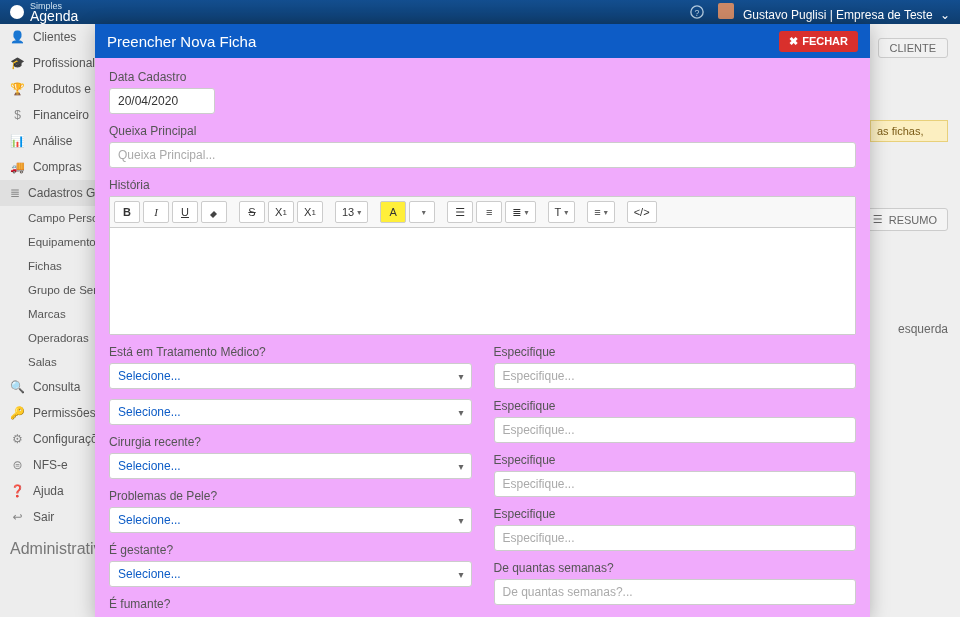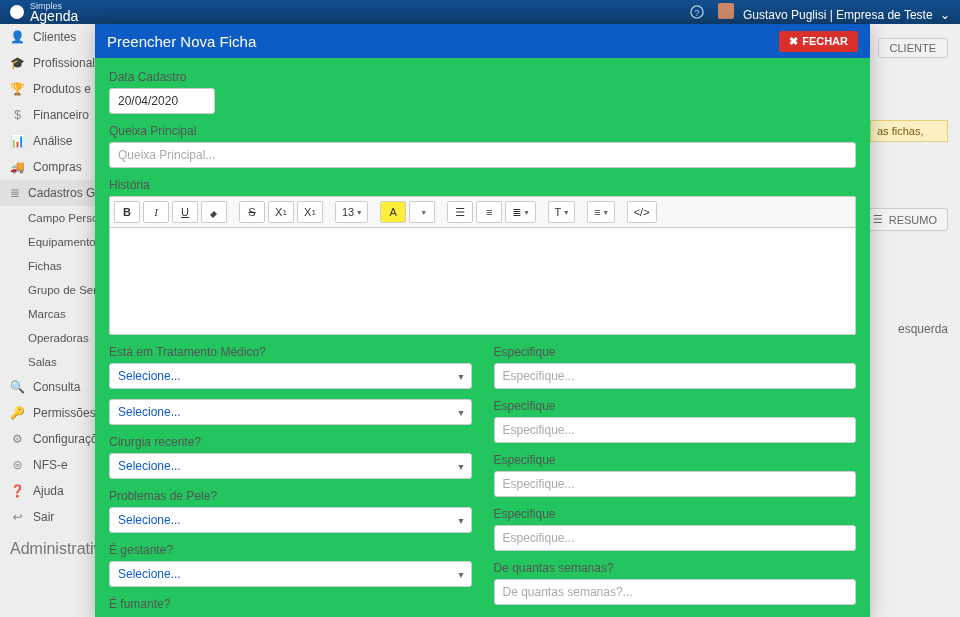--- a/index.html
+++ b/index.html
@@ -99,21 +99,21 @@
 .page .word {
   position:absolute; right:12px; top:298px;
   font-size:12px; color:#666;
 }
 
 
 .modal-wrap {
   position:absolute; top:24px; left:95px;
   width:775px;
   bottom:0;
-  background:#22c55e;
+  background:#f0abfc;
   box-shadow: 0 4px 18px rgba(0,0,0,.25);
   display:flex; flex-direction:column;
   overflow:hidden;
 }
 .modal-header {
   background:#0d5cc6;
   color:#fff;
   height:34px;
   display:flex; align-items:center;
   padding:0 12px;

